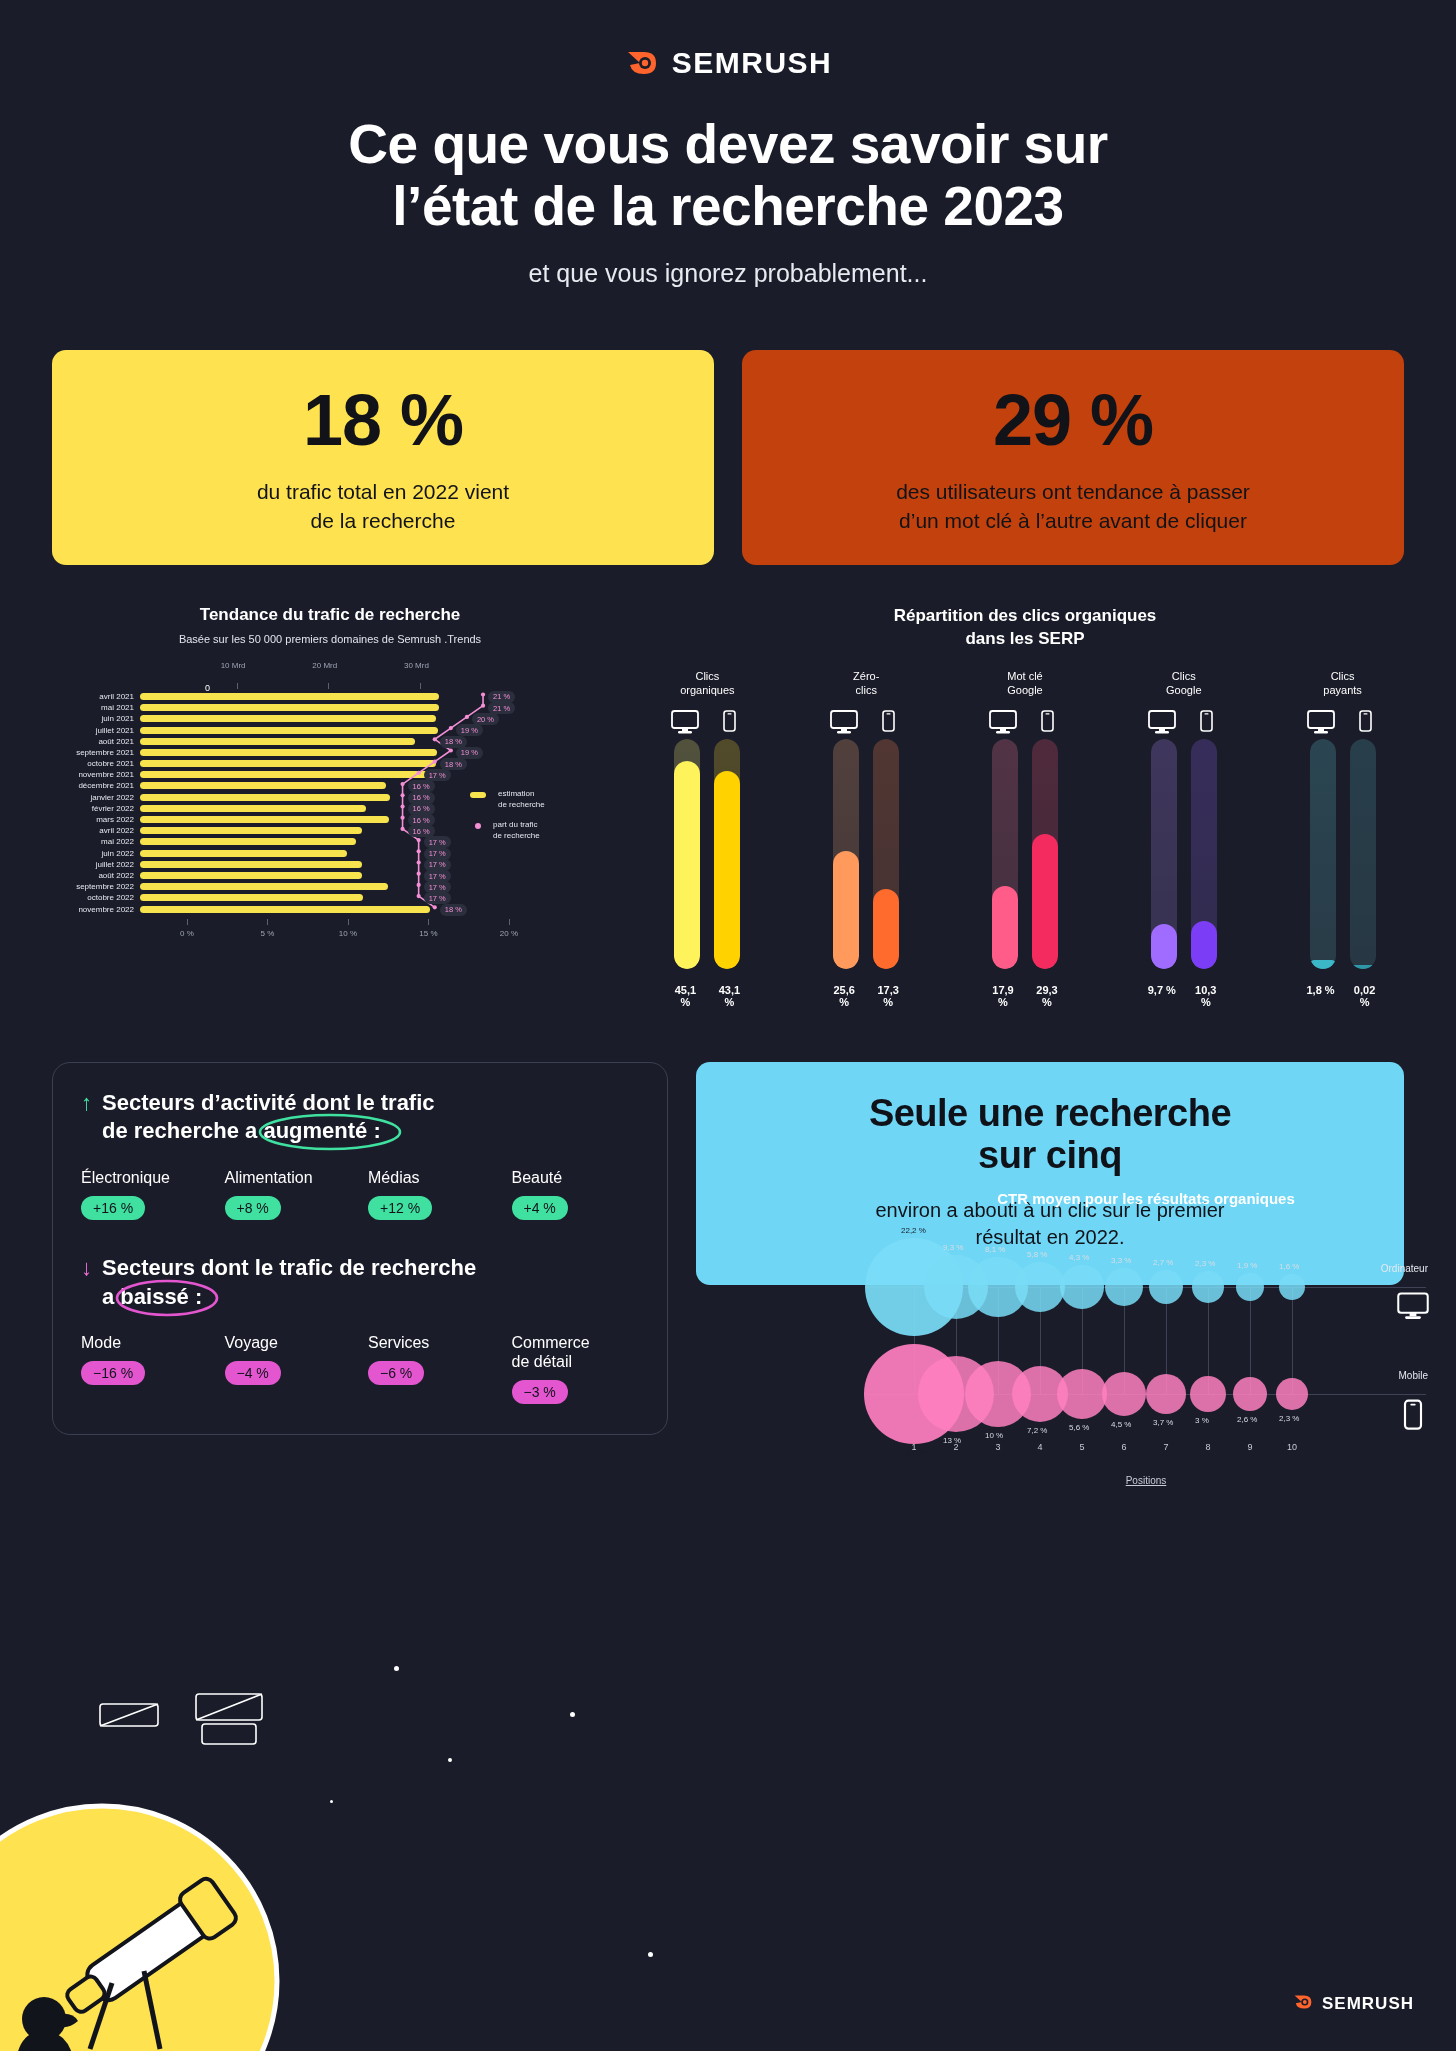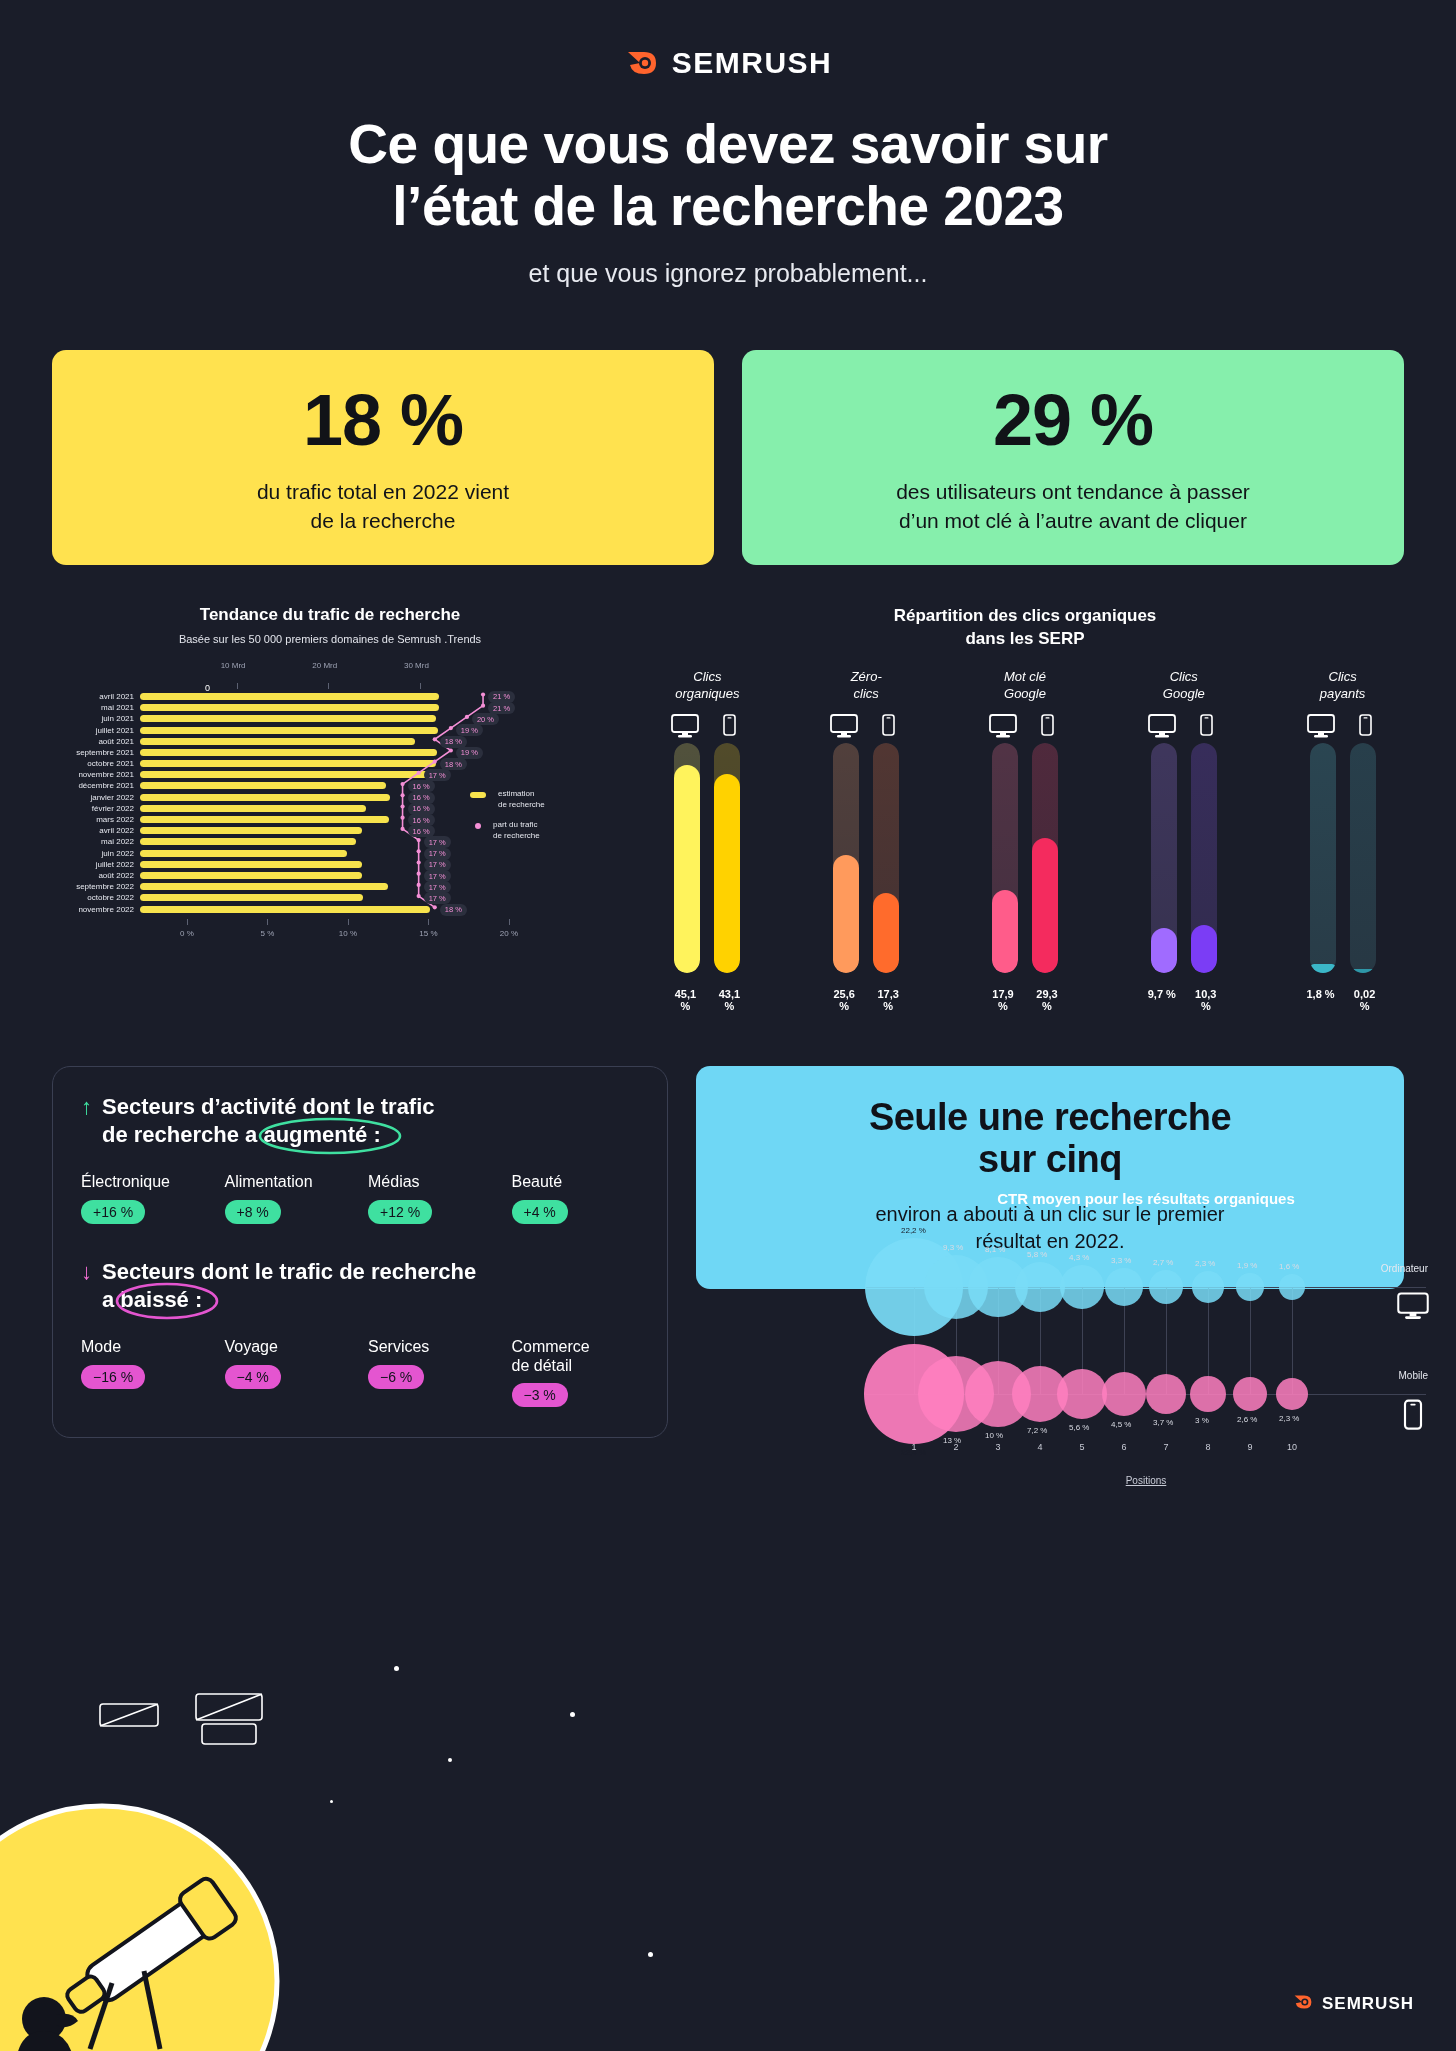--- a/index.html
+++ b/index.html
@@ -19,21 +19,21 @@
   h1.main-title {
     text-align:center; margin-top:34px;
     font-size:55px; line-height:1.12; font-weight:bold; letter-spacing:-0.5px;
   }
   .sub-title { text-align:center; margin-top:22px; font-size:25px; color:#e8eaf0; font-weight:400; }
 
   
   .stat-row { display:flex; gap:28px; margin:62px 52px 0 52px; }
   .stat-card { flex:1; border-radius:14px; padding:34px 30px 30px; text-align:center; color:#111318; }
   .stat-card.yellow { background:#ffe24f; }
-  .stat-card.green  { background:#86efac; }
+  .stat-card.green  { background:#c2410c; }
   .stat-number { font-size:72px; font-weight:bold; line-height:1; letter-spacing:-1px; }
   .stat-text { margin-top:22px; font-size:21px; line-height:1.35; }
 
   
   .charts-row { display:flex; margin-top:30px; }
   .chart-left { width:620px; padding-left:40px; }
   .chart-right { flex:1; padding-right:26px; }
   .chart-title { text-align:center; font-size:17px; font-weight:bold; margin-top:10px; }
   .chart-title.two-line { line-height:1.35; }
   .chart-sub { text-align:center; font-size:11px; color:#e3e5ec; margin-top:8px; }
@@ -59,21 +59,21 @@
   .legend { position:absolute; left:430px; top:128px; font-size:8px; color:#e6e8ef; }
   .legend .lrow { display:flex; align-items:flex-start; gap:12px; margin-bottom:10px; }
   .legend .swatch-bar { width:16px; height:6px; background:#f7e34d; border-radius:3px; margin-top:3px; }
   .legend .swatch-dot { width:6px; height:6px; background:#f48fd6; border-radius:50%; margin-top:3px; margin-left:5px; }
   .legend .ltext { line-height:1.35; }
   svg.trendline { position:absolute; left:0; top:0; pointer-events:none; }
 
   
   .serp-cats { display:flex; justify-content:space-between; margin-top:18px; padding:0 8px; }
   .serp-cat { flex:1; text-align:center; }
-  .serp-cat-label { font-size:13px; line-height:1.3; color:#fff; min-height:30px;font-style:italic; }
+  .serp-cat-label { font-size:11px; line-height:1.3; color:#fff; min-height:30px; }
   .devices { display:flex; justify-content:center; gap:14px; margin-top:10px; align-items:flex-end; }
   .dev { width:30px; }
   .serp-bars { display:flex; justify-content:center; gap:14px; height:235px; align-items:flex-start; position:relative; }
   .tube { width:26px; border-radius:13px; position:relative; overflow:hidden; }
   .tube .fill { position:absolute; left:0; right:0; bottom:0; border-radius:13px; }
   .serp-vals { display:flex; justify-content:center; gap:14px; margin-top:10px; }
   .serp-val { width:30px; text-align:center; font-size:11px; color:#fff; }
 
   
   .lower-row { display:flex; margin-top:54px; gap:28px; padding:0 52px; align-items:flex-start; }

